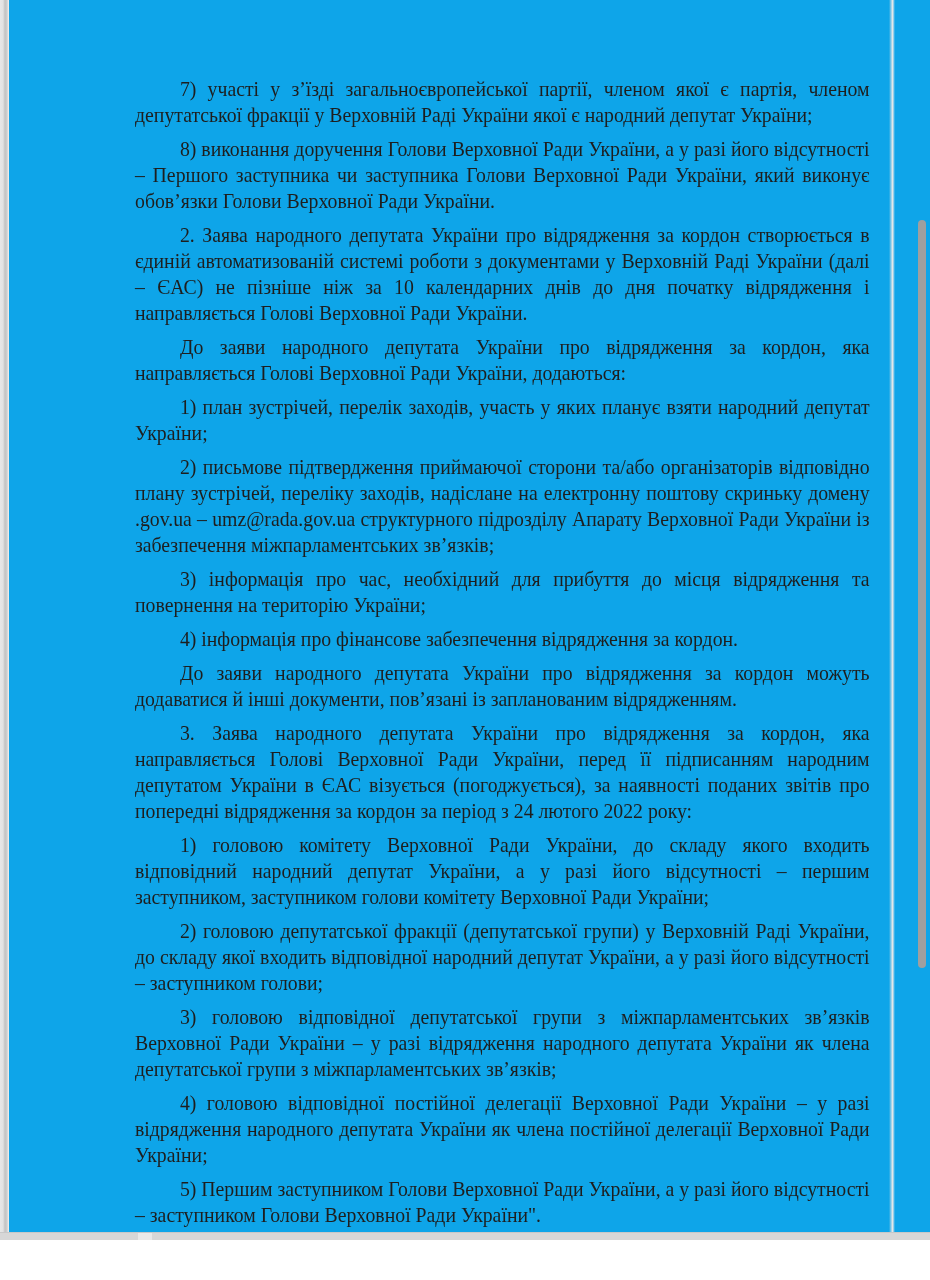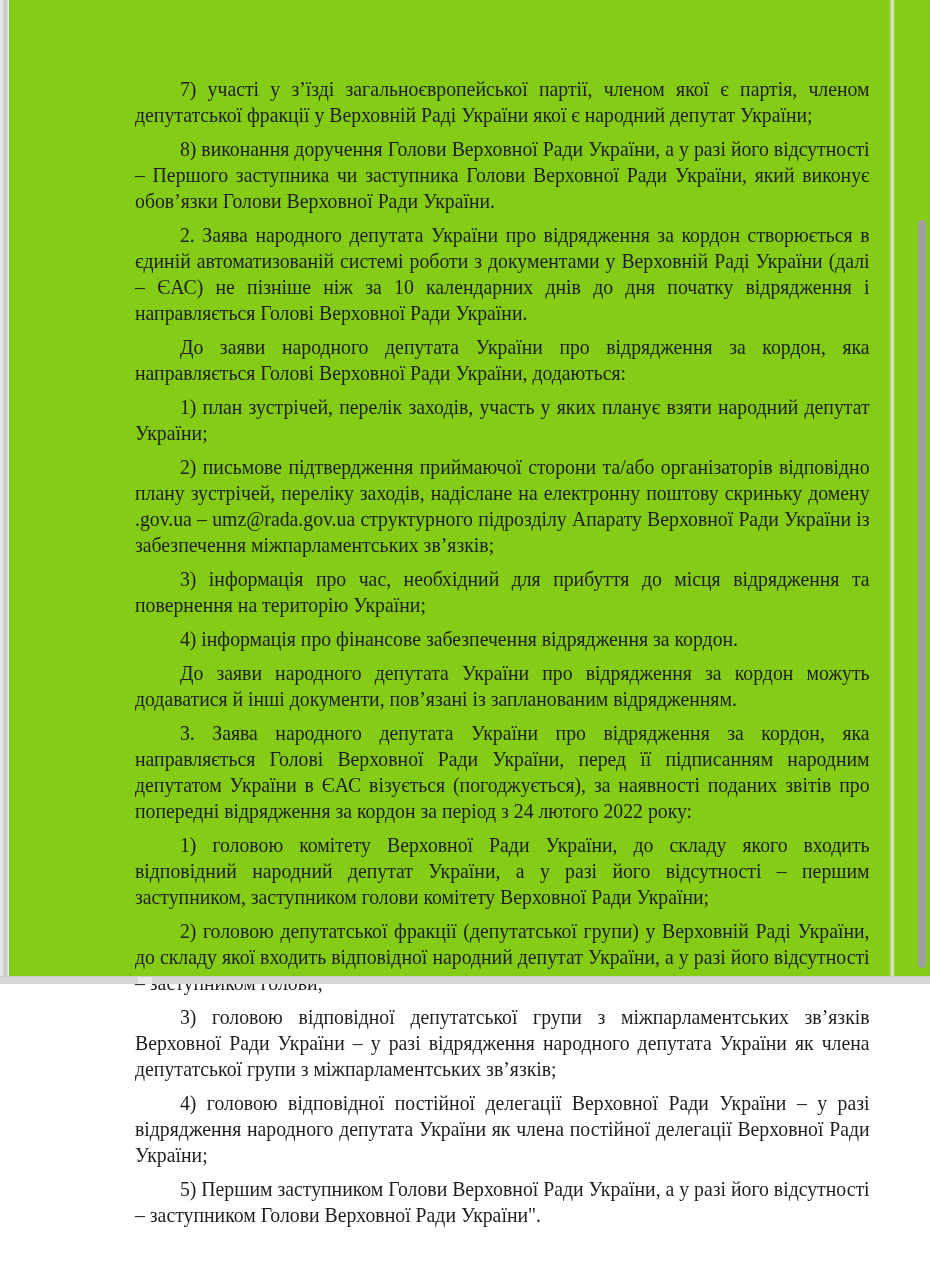--- a/index.html
+++ b/index.html
@@ -7,22 +7,22 @@
     padding: 0;
     width: 930px;
     height: 1280px;
     background: #ffffff;
     overflow: hidden;
     font-family: "Liberation Serif", serif;
   }
   .viewport {
     position: relative;
     width: 930px;
-    height: 984px;
-    background: #84cc16;
+    height: 1240px;
+    background: #0ea5e9;
   }
   
   .edge-left {
     position: absolute;
     left: 0; top: 0; bottom: 0;
     width: 9px;
     background: linear-gradient(to right, #e7e7e7 0px, #e2e2e2 3px, #c2c2c2 5px, #cfcfcf 7px, #f4f4f4 9px);
   }
   
   .edge-right {

